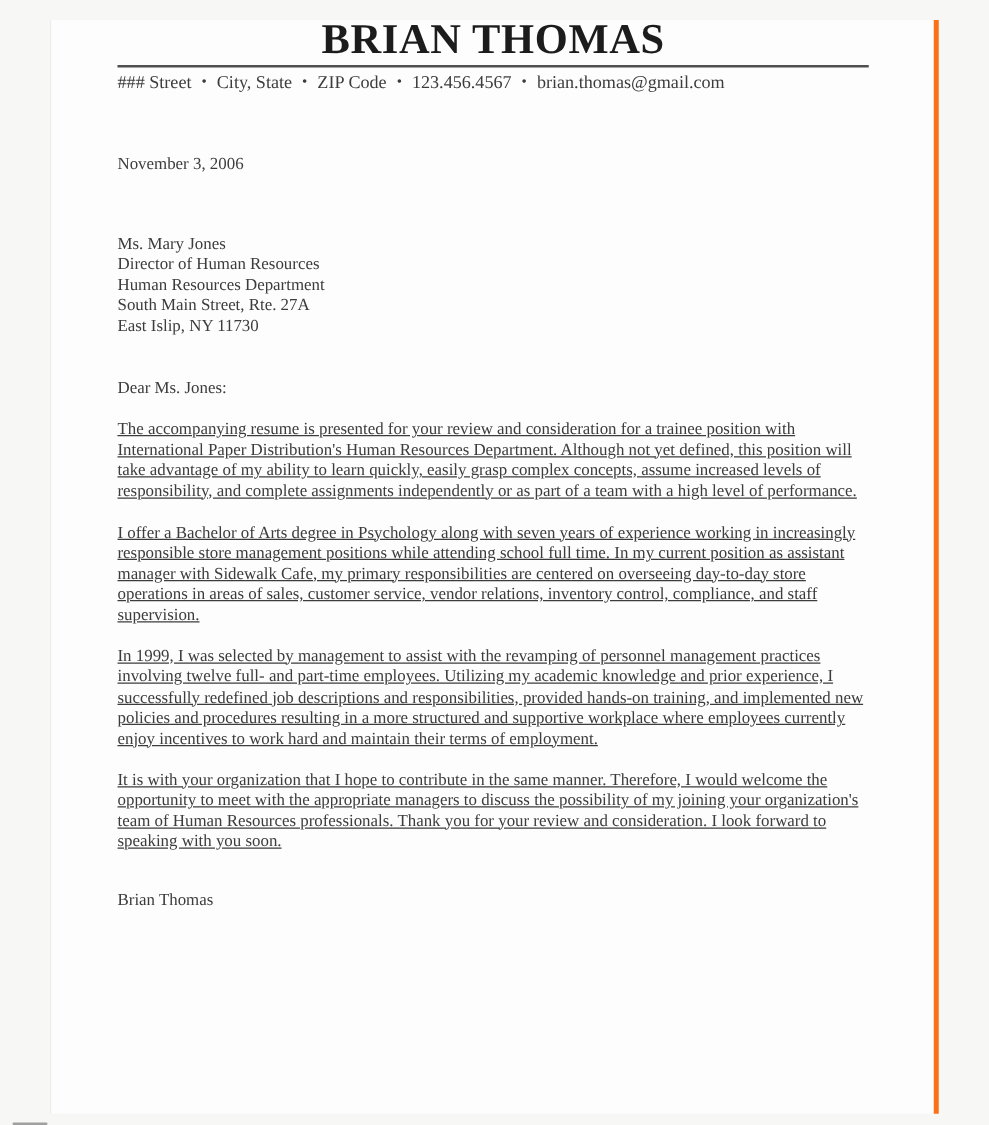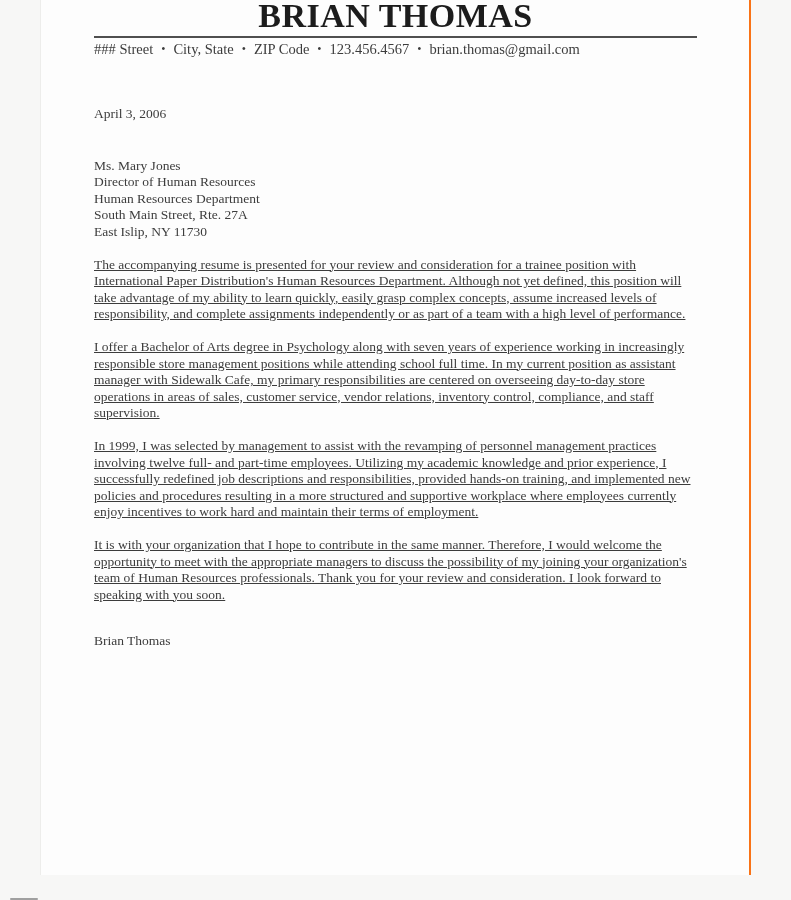--- a/index.html
+++ b/index.html
@@ -17,27 +17,27 @@
     width: 791px;
     height: 900px;
     overflow: hidden;
     background: var(--backdrop-color);
     font-family: "Liberation Serif", serif;
   }
 
   .page {
     position: absolute;
     left: 40px;
-    top: 0;
+    top: 16px;
     width: 711px;
     height: 875px;
     box-sizing: border-box;
     background: var(--paper-color);
     border-left: 1px solid #ededeb;
-    border-right: 2px solid #f97316;
+    border-right: 4px solid #f97316;
   }
 
   .content {
     padding: 0 52px 0 53px;
   }
 
   
   .name {
     margin: -4px 0 0 0;
     text-align: center;
@@ -69,21 +69,21 @@
     color: var(--text-color);
   }
 
   
   .letter-body {
     font-size: 13.5px;
     line-height: 16.5px;
     color: var(--text-color);
   }
   .date       { margin-top: 48px; }
-  .recipient  { margin-top: 35px; }
+  .recipient  { margin-top: 47px; }
   .salutation { margin-top: 33px; }
   .paragraphs p.para { margin: 16.5px 0 0 0; text-decoration: underline; }
   .closing    { margin-top: 16.5px; }
   .signature  { margin-top: 30px; }
 
   
   .artifact {
     position: absolute;
     left: 10px;
     bottom: 0;
@@ -101,30 +101,31 @@
   <div class="page">
     <div class="content">
 
       <header>
         <h1 class="name">BRIAN THOMAS</h1>
         <div class="rule"></div>
         <div class="contact"><span class="contact-item">### Street</span><span class="contact-sep">•</span><span class="contact-item">City, State</span><span class="contact-sep">•</span><span class="contact-item">ZIP Code</span><span class="contact-sep">•</span><span class="contact-item">123.456.4567</span><span class="contact-sep">•</span><span class="contact-item">brian.thomas@gmail.com</span></div>
       </header>
 
       <main class="letter-body">
-        <div class="date">April 3, 2006</div>
+        <div class="date">November 3, 2006</div>
 
         <div class="recipient">
             <div class="recipient-line">Ms. Mary Jones</div>
             <div class="recipient-line">Director of Human Resources</div>
             <div class="recipient-line">Human Resources Department</div>
             <div class="recipient-line">South Main Street, Rte. 27A</div>
             <div class="recipient-line">East Islip, NY 11730</div>
           </div>
 
+        <div class="salutation">Dear Ms. Jones:</div>
 
         <div class="paragraphs">
             <p class="para">The accompanying resume is presented for your review and consideration for a trainee position with International Paper Distribution's Human Resources Department. Although not yet defined, this position will take advantage of my ability to learn quickly, easily grasp complex concepts, assume increased levels of responsibility, and complete assignments independently or as part of a team with a high level of performance.</p>
             <p class="para">I offer a Bachelor of Arts degree in Psychology along with seven years of experience working in increasingly responsible store management positions while attending school full time. In my current position as assistant manager with Sidewalk Cafe, my primary responsibilities are centered on overseeing day-to-day store operations in areas of sales, customer service, vendor relations, inventory control, compliance, and staff supervision.</p>
             <p class="para">In 1999, I was selected by management to assist with the revamping of personnel management practices involving twelve full- and part-time employees. Utilizing my academic knowledge and prior experience, I successfully redefined job descriptions and responsibilities, provided hands-on training, and implemented new policies and procedures resulting in a more structured and supportive workplace where employees currently enjoy incentives to work hard and maintain their terms of employment.</p>
             <p class="para">It is with your organization that I hope to contribute in the same manner. Therefore, I would welcome the opportunity to meet with the appropriate managers to discuss the possibility of my joining your organization's team of Human Resources professionals. Thank you for your review and consideration. I look forward to speaking with you soon.</p>
           </div>
 
 
         <div class="signature">Brian Thomas</div>

